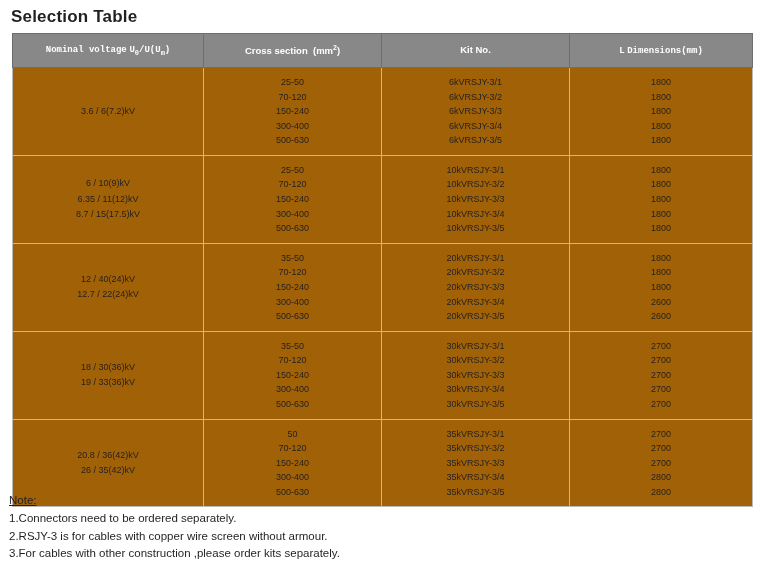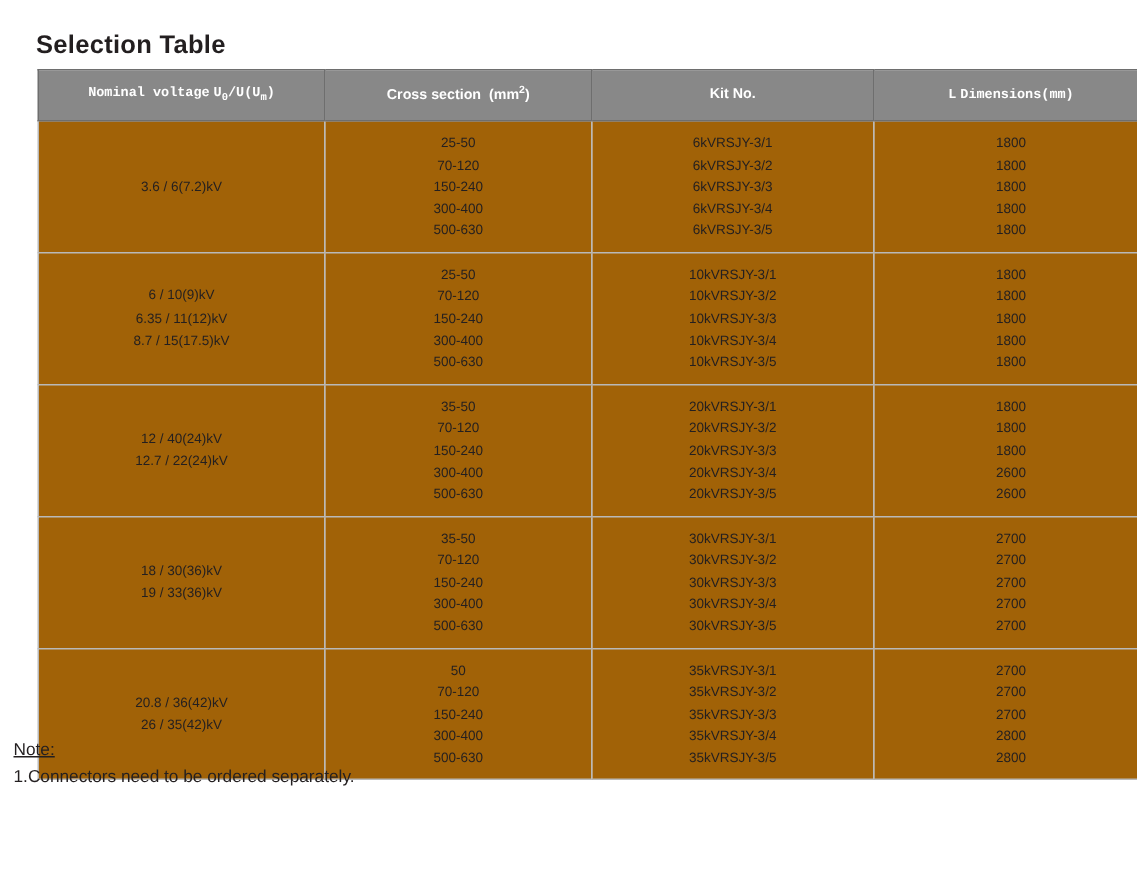--- a/index.html
+++ b/index.html
@@ -12,21 +12,21 @@
     width: 758px;
     height: 579px;
     font-family: "Liberation Sans", sans-serif;
     color: #231f20;
     overflow: hidden;
   }
   .page {
     width: 700px;
     height: 579px;
     position: relative;
-    padding: 16px;
+    padding: 3px;
   }
   .title {
     font-size: 17px;
     font-weight: bold;
     color: #231f20;
     padding: 4px 0 6px 8px;
     letter-spacing: 0.2px;
   }
   table.sel {
     width: 740px;
@@ -285,15 +285,17 @@
               <span>2800</span>
             </div>
           </td>
         </tr>
       </tbody>
   </table>
 
   <div class="note">
     <span class="nline nhead">Note:</span>
     <span class="nline">1.Connectors need to be ordered separately.</span>
+    <span class="nline">2.RSJY-3 is for cables with copper wire screen without armour.</span>
+    <span class="nline">3.For cables with other construction ,please order kits separately.</span>
   </div>
 
 </div>
 
 </body></html>

